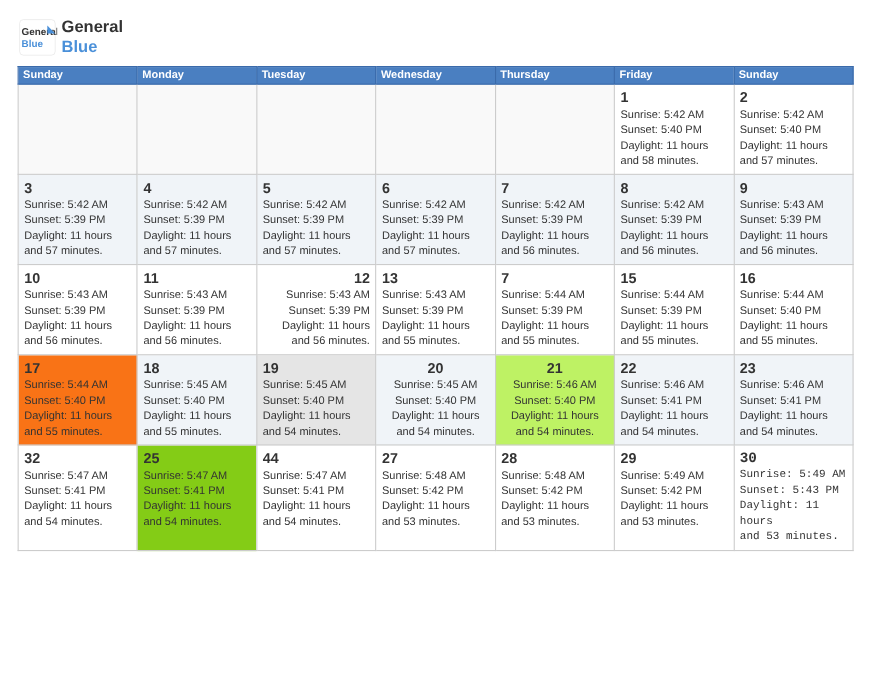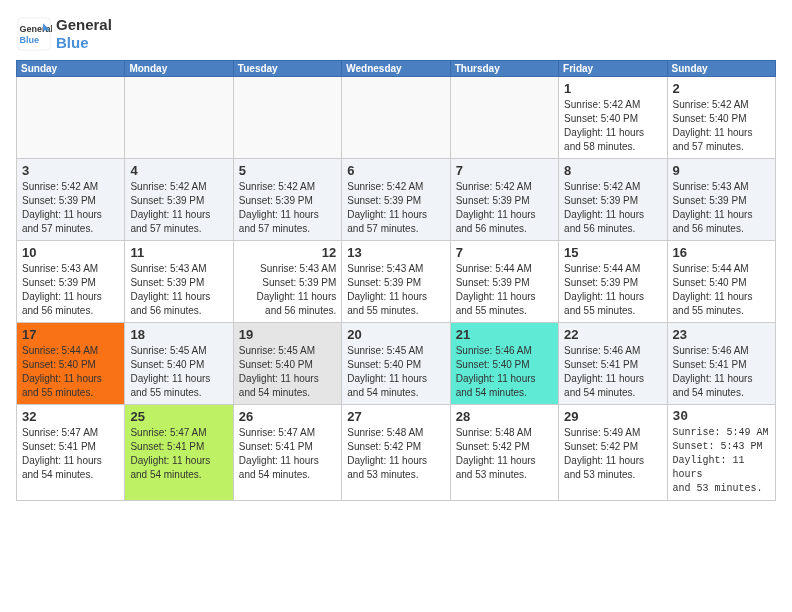--- a/index.html
+++ b/index.html
@@ -257,28 +257,28 @@
 Daylight: 11 hours
 and 55 minutes.</div>
         </td>
         <td style="background: #e5e5e5;">
           <span class="day-number">19</span>
           <div class="day-info" style="white-space: pre-line;">Sunrise: 5:45 AM
 Sunset: 5:40 PM
 Daylight: 11 hours
 and 54 minutes.</div>
         </td>
-        <td style="background: rgb(240, 244, 248);">
+        <td style="background: rgb(240, 244, 248); text-align: center;">
           <span class="day-number">20</span>
           <div class="day-info" style="white-space: pre-line;">Sunrise: 5:45 AM
 Sunset: 5:40 PM
 Daylight: 11 hours
 and 54 minutes.</div>
         </td>
-        <td style="background: #5eead4;">
+        <td style="background: #bef264; text-align: center;">
           <span class="day-number">21</span>
           <div class="day-info" style="white-space: pre-line;">Sunrise: 5:46 AM
 Sunset: 5:40 PM
 Daylight: 11 hours
 and 54 minutes.</div>
         </td>
         <td style="background: rgb(240, 244, 248);">
           <span class="day-number">22</span>
           <div class="day-info" style="white-space: pre-line;">Sunrise: 5:46 AM
 Sunset: 5:41 PM
@@ -294,29 +294,29 @@
         </td>
       </tr>
       <tr>
         <td style="background: rgb(255, 255, 255);">
           <span class="day-number">32</span>
           <div class="day-info" style="white-space: pre-line;">Sunrise: 5:47 AM
 Sunset: 5:41 PM
 Daylight: 11 hours
 and 54 minutes.</div>
         </td>
-        <td style="background: #bef264;">
+        <td style="background: #84cc16;">
           <span class="day-number">25</span>
           <div class="day-info" style="white-space: pre-line;">Sunrise: 5:47 AM
 Sunset: 5:41 PM
 Daylight: 11 hours
 and 54 minutes.</div>
         </td>
         <td style="background: rgb(255, 255, 255);">
-          <span class="day-number">26</span>
+          <span class="day-number">44</span>
           <div class="day-info" style="white-space: pre-line;">Sunrise: 5:47 AM
 Sunset: 5:41 PM
 Daylight: 11 hours
 and 54 minutes.</div>
         </td>
         <td style="background: rgb(255, 255, 255);">
           <span class="day-number">27</span>
           <div class="day-info" style="white-space: pre-line;">Sunrise: 5:48 AM
 Sunset: 5:42 PM
 Daylight: 11 hours

